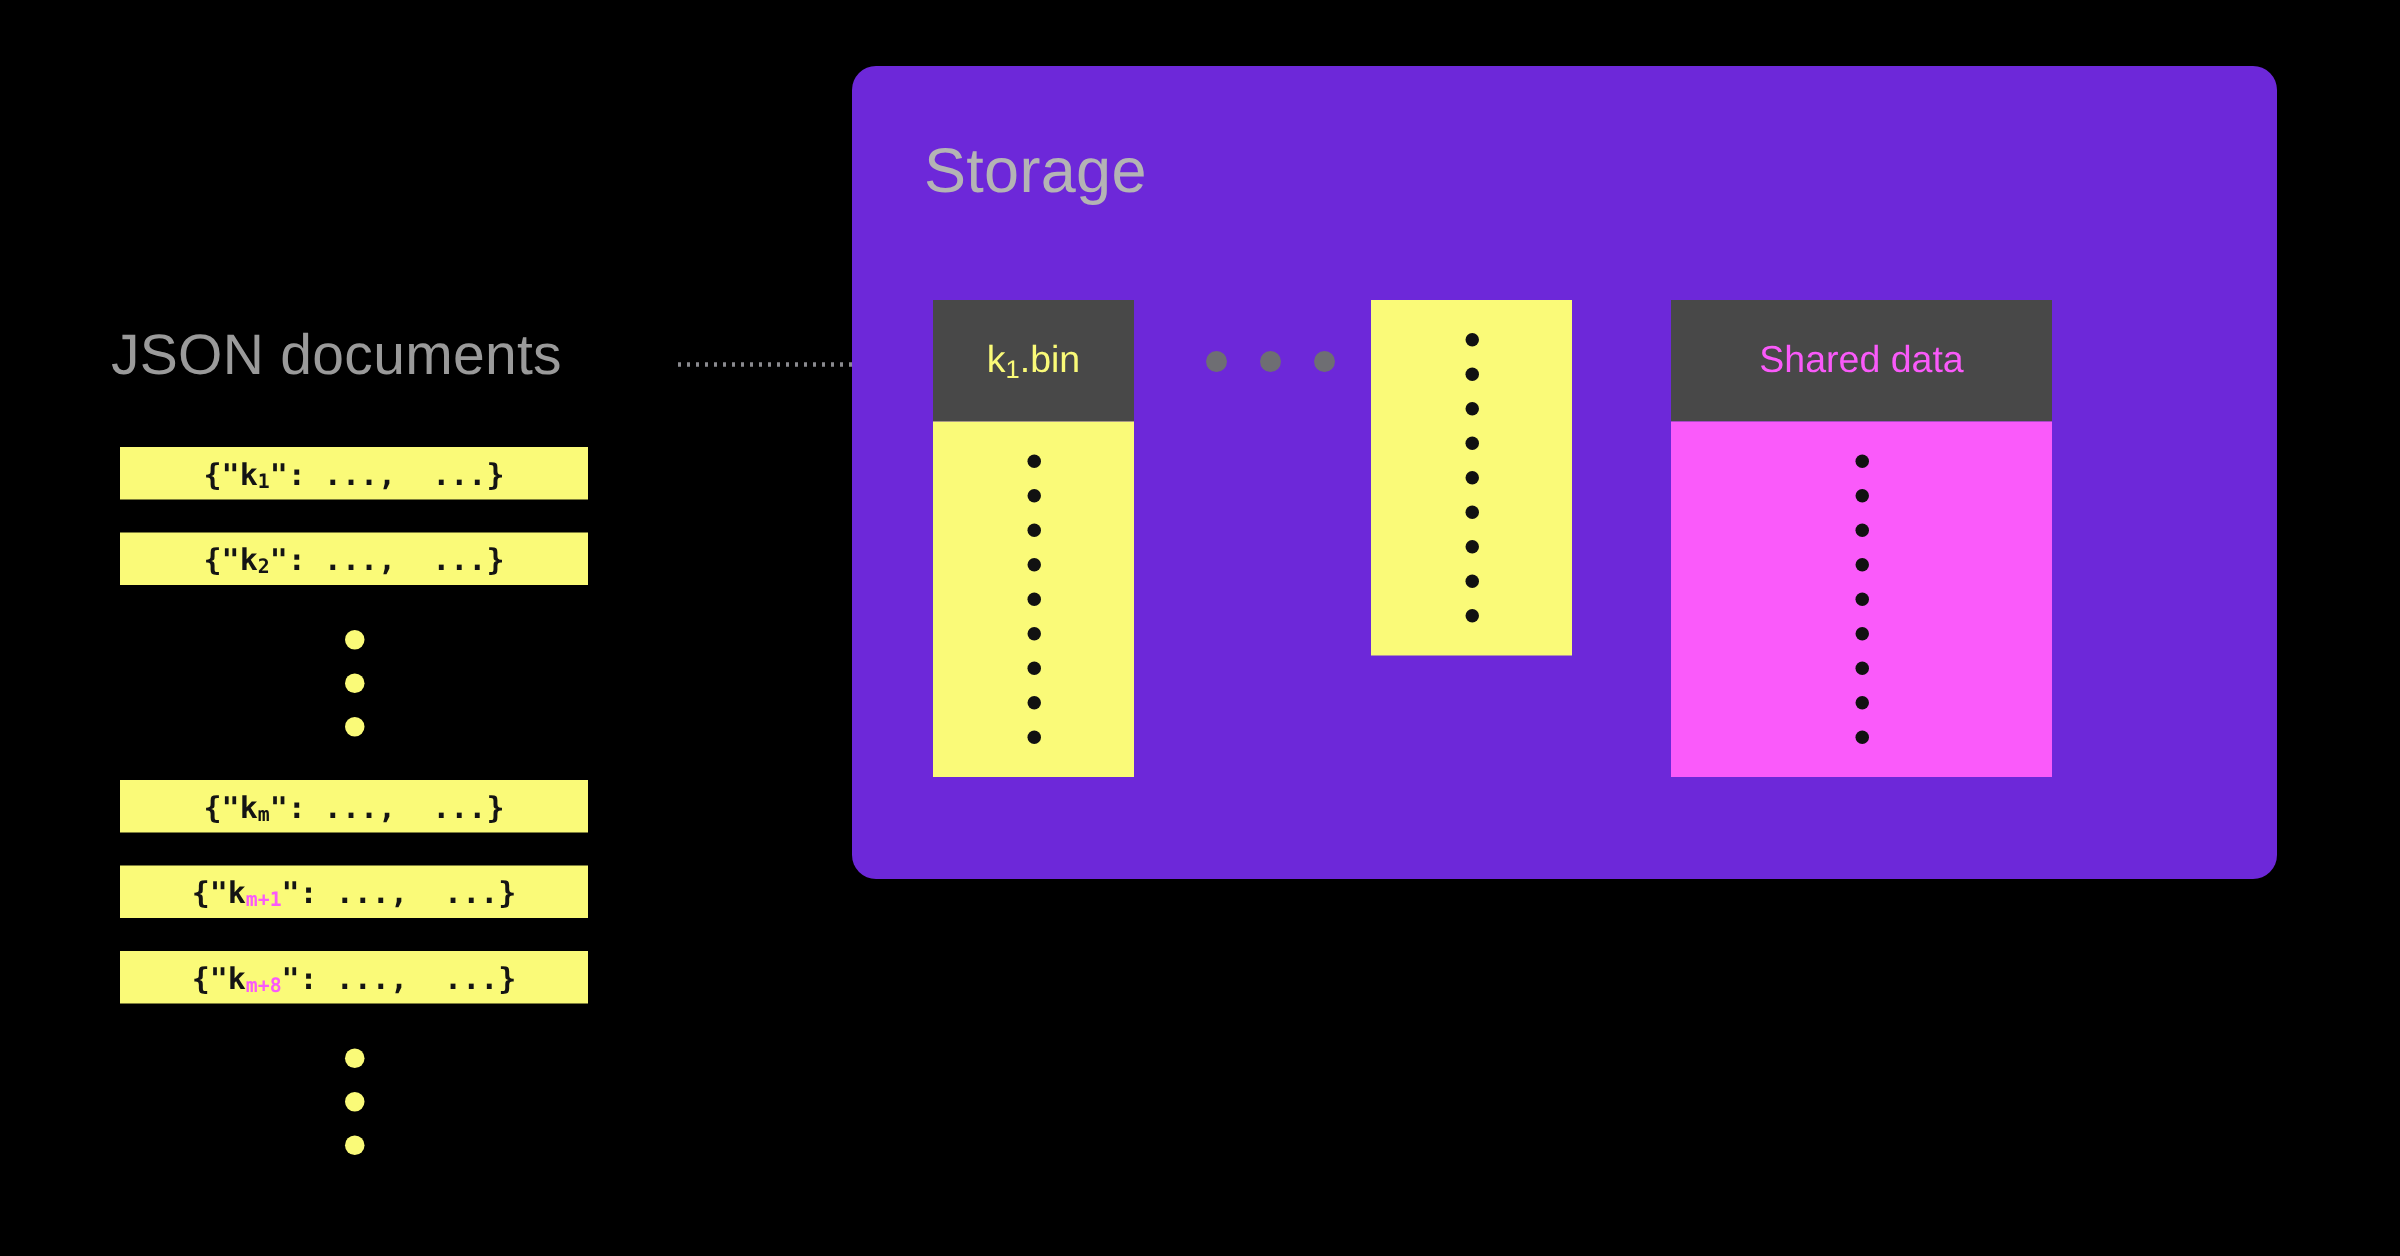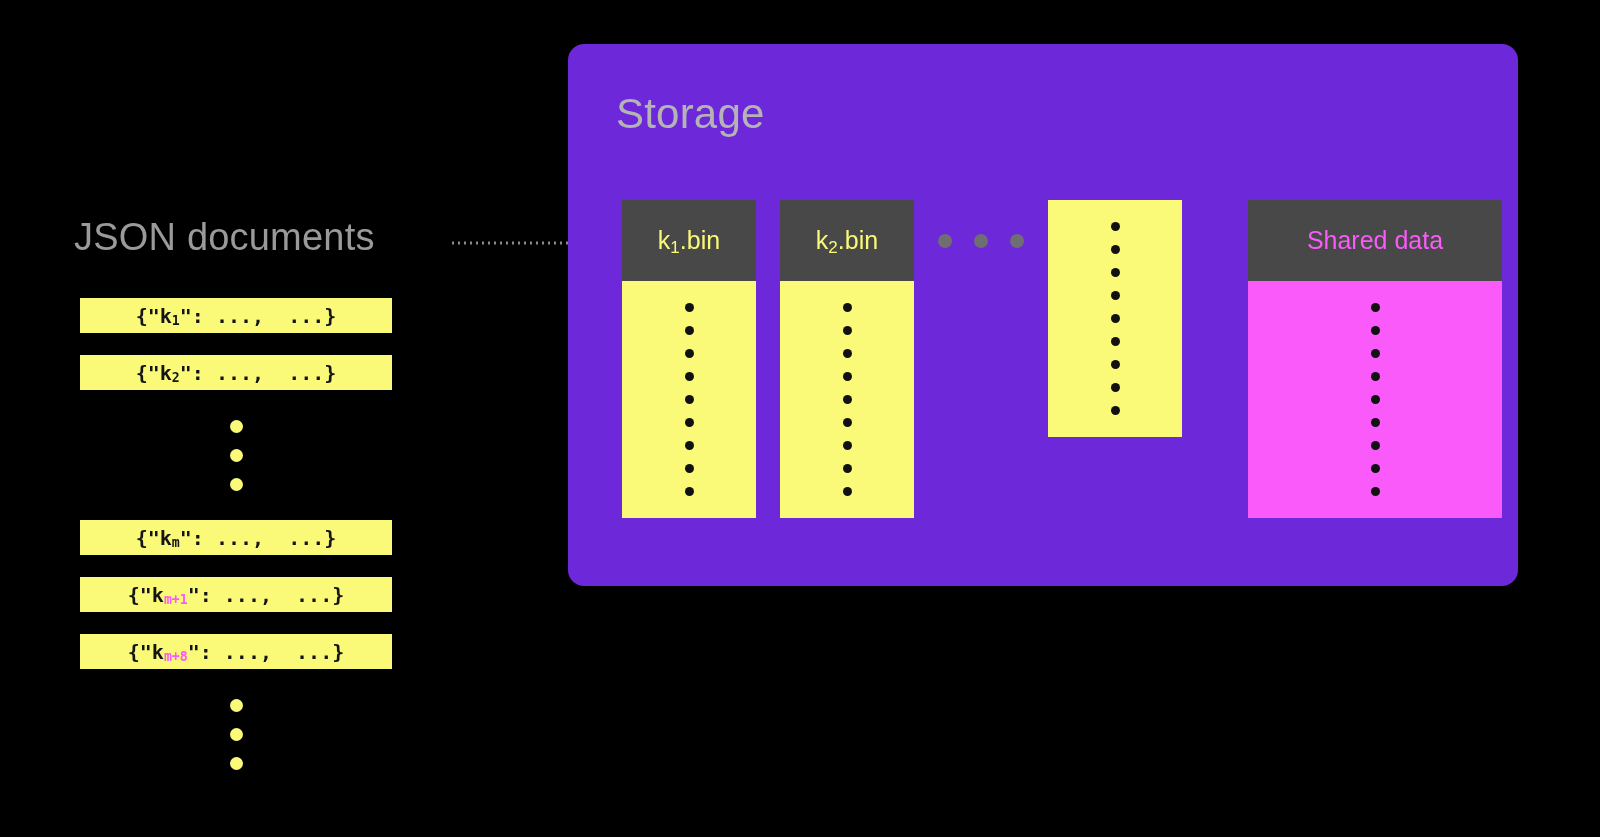--- a/index.html
+++ b/index.html
@@ -257,36 +257,20 @@
           <span class="dot"></span>
           <span class="dot"></span>
           <span class="dot"></span>
           <span class="dot"></span>
           <span class="dot"></span>
         </div>
       </div>
 
       <div class="gap-sm"></div>
 
-      <div class="bin w-bin">
-        <div class="bin-header">
-          <span class="bin-label"><span>k</span><sub>2</sub><span>.bin</span></span>
-        </div>
-        <div class="bin-body">
-          <span class="dot"></span>
-          <span class="dot"></span>
-          <span class="dot"></span>
-          <span class="dot"></span>
-          <span class="dot"></span>
-          <span class="dot"></span>
-          <span class="dot"></span>
-          <span class="dot"></span>
-          <span class="dot"></span>
-        </div>
-      </div>
 
       <div class="h-ellipsis">
         <span class="dot"></span>
         <span class="dot"></span>
         <span class="dot"></span>
       </div>
 
       <div class="bin w-bin">
         <div class="bin-body">
           <span class="dot"></span>

